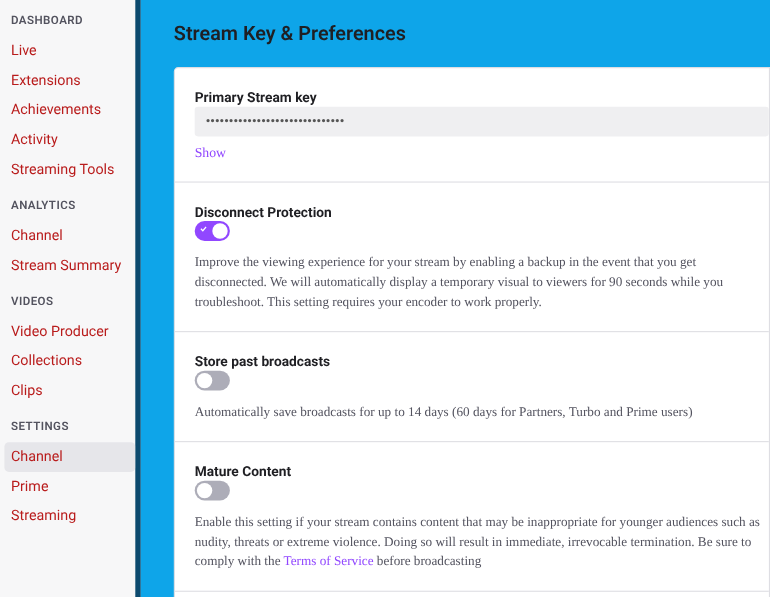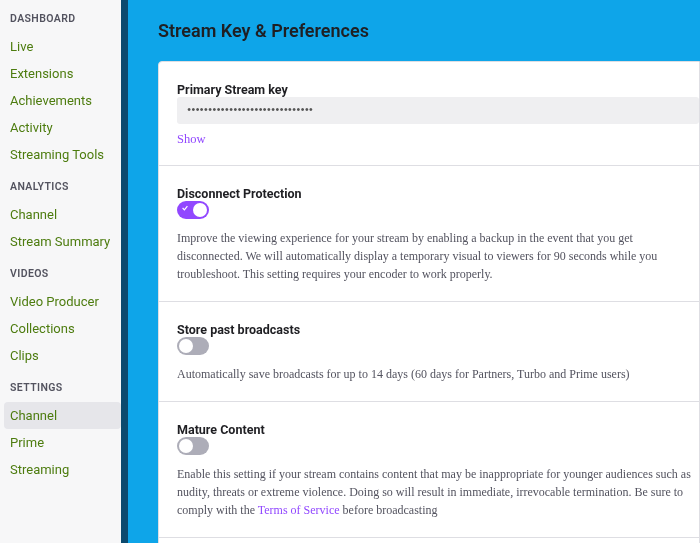--- a/index.html
+++ b/index.html
@@ -9,37 +9,37 @@
     color: #0e0e10;
     background: #f7f7f8;
     width: 700px;
     height: 543px;
     overflow: hidden;
   }
   .layout { display: flex; height: 100%; }
   .sidebar {
     width: 128px;
     background: #f7f7f8;
-    border-right: 7px solid #0c4a6e;
+    border-right: 5px solid #0c4a6e;
     padding: 0 0 0 10px;
     overflow-y: auto;
   }
   .section-label {
     font-size: 10.5px;
     font-weight: 600;
     color: #53535f;
     letter-spacing: 0.4px;
     margin-top: 12px;
     margin-bottom: 8px;
   }
   .nav-item {
     display: block;
     padding: 6px 8px 6px 0;
     font-size: 13px;
-    color: #4d7c0f;
+    color: #b91c1c;
     cursor: pointer;
     border-radius: 4px;
     margin-left: -6px;
     padding-left: 6px;
   }
   .nav-item.active {
     background: #e6e6ea;
   }
   .main {
     flex: 1;

